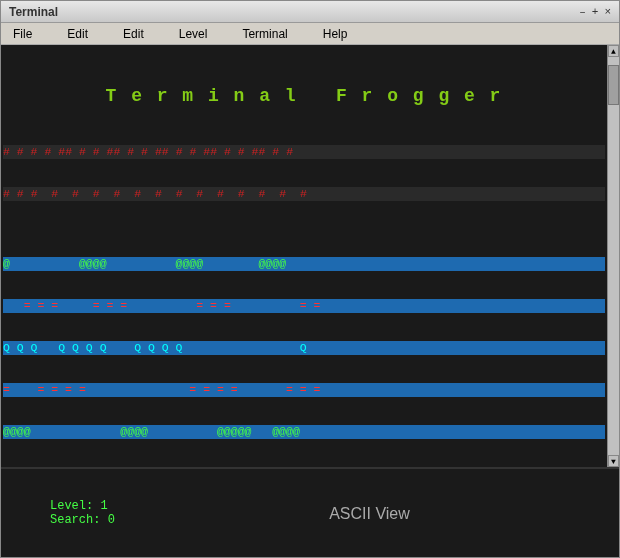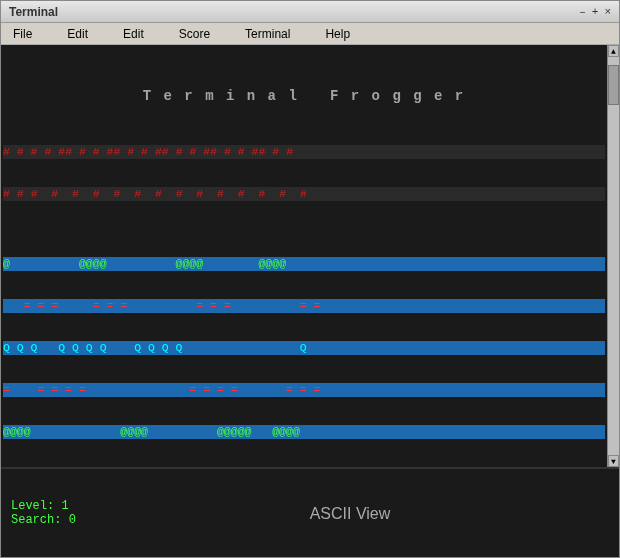--- a/index.html
+++ b/index.html
@@ -139,20 +139,21 @@
     
     .promo-section {
       background: #1a1a1a;
       height: 90px;
       display: flex;
       flex-direction: column;
       align-items: center;
       justify-content: center;
       flex-shrink: 0;
       border-top: 2px solid #333;
+      padding-left: 39px;
     }
 
     .promo-title {
       font-family: sans-serif;
       font-size: 32px;
       font-weight: bold;
       color: white;
     }
 
     .promo-subtitle {
@@ -182,30 +183,30 @@
       <span class="title-bar-btn">–</span>
       <span class="title-bar-btn">+</span>
       <span class="title-bar-btn">×</span>
     </div>
   </div>
 
   <div class="menu-bar">
     <span class="menu-item">File</span>
     <span class="menu-item">Edit</span>
     <span class="menu-item">Edit</span>
-    <span class="menu-item">Score</span>
+    <span class="menu-item">Level</span>
     <span class="menu-item">Terminal</span>
     <span class="menu-item">Help</span>
   </div>
 
   <div class="terminal-area">
     <div class="game-container">
       <div class="game-canvas">
         
-        <span class="game-line"><span style="color:#a3a3a3;font-weight:bold;letter-spacing:2px;display:block;text-align:center;font-size:14px;">T e r m i n a l &nbsp; F r o g g e r</span></span>
+        <span class="game-line"><span style="color:#84cc16;font-weight:bold;letter-spacing:2px;display:block;text-align:center;font-size:18px;">T e r m i n a l &nbsp; F r o g g e r</span></span>
         
         <span class="game-line road-section"><span class="hash-red"># # </span><span class="hash-red"># </span><span class="hash-red"># </span><span class="hash-red">##</span><span class="hash-red"> # </span><span class="hash-red"># </span><span class="hash-red">##</span><span class="hash-red"> # </span><span class="hash-red"># </span><span class="hash-red">##</span><span class="hash-red"> # </span><span class="hash-red"># </span><span class="hash-red">##</span><span class="hash-red"> # </span><span class="hash-red"># </span><span class="hash-red">##</span><span class="hash-red"> # </span><span class="hash-red">#</span></span>
         <span class="game-line road-section"><span class="hash-red"># </span><span class="hash-red"># </span><span class="hash-red"># </span><span class="hash-red"> # </span><span class="hash-red"> # </span><span class="hash-red"> # </span><span class="hash-red"> # </span><span class="hash-red"> # </span><span class="hash-red"> # </span><span class="hash-red"> # </span><span class="hash-red"> # </span><span class="hash-red"> # </span><span class="hash-red"> # </span><span class="hash-red"> # </span><span class="hash-red"> # </span><span class="hash-red"> #</span></span>
 
         
         <span class="game-line river-section"><span style="color:#44ff44">@</span><span style="color:#1e6ab0">          </span><span style="color:#44ff44">@@@@ </span><span style="color:#1e6ab0">         </span><span style="color:#44ff44">@@@@</span><span style="color:#1e6ab0">   </span><span style="color:#44ff44">   </span><span style="color:#1e6ab0">  </span><span style="color:#44ff44">@@@@</span></span>
         <span class="game-line river-section"><span style="color:#1e6ab0">   </span><span style="color:#ff3333">= = =</span><span style="color:#1e6ab0">     </span><span style="color:#ff3333">= = =</span><span style="color:#1e6ab0">          </span><span style="color:#ff3333">= = =</span><span style="color:#1e6ab0">          </span><span style="color:#ff3333">= =</span></span>
         <span class="game-line river-section"><span style="color:#00ffff">Q Q Q</span><span style="color:#1e6ab0">   </span><span style="color:#00ffff">Q Q Q Q</span><span style="color:#1e6ab0">    </span><span style="color:#00ffff">Q Q Q Q</span><span style="color:#1e6ab0">                 </span><span style="color:#00ffff">Q</span></span>
         <span class="game-line river-section"><span style="color:#ff3333">=</span><span style="color:#1e6ab0">    </span><span style="color:#ff3333">= = = =</span><span style="color:#1e6ab0">               </span><span style="color:#ff3333">= = = =</span><span style="color:#1e6ab0">       </span><span style="color:#ff3333">= = =</span></span>
         <span class="game-line river-section"><span style="color:#44ff44">@@@@</span><span style="color:#1e6ab0">             </span><span style="color:#44ff44">@@@@</span><span style="color:#1e6ab0">          </span><span style="color:#44ff44">@@@@@</span><span style="color:#1e6ab0">   </span><span style="color:#44ff44">@@@@</span></span>

